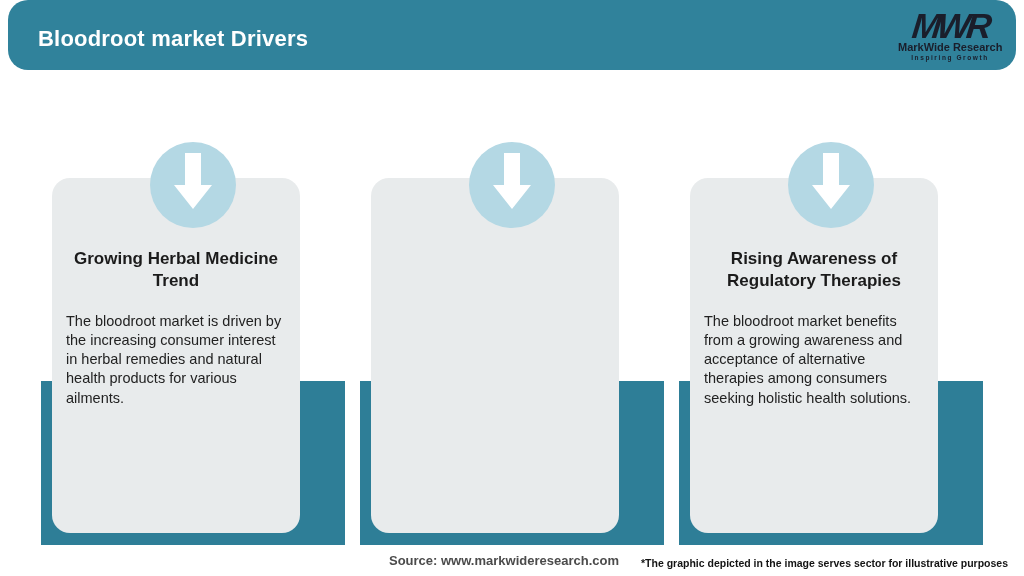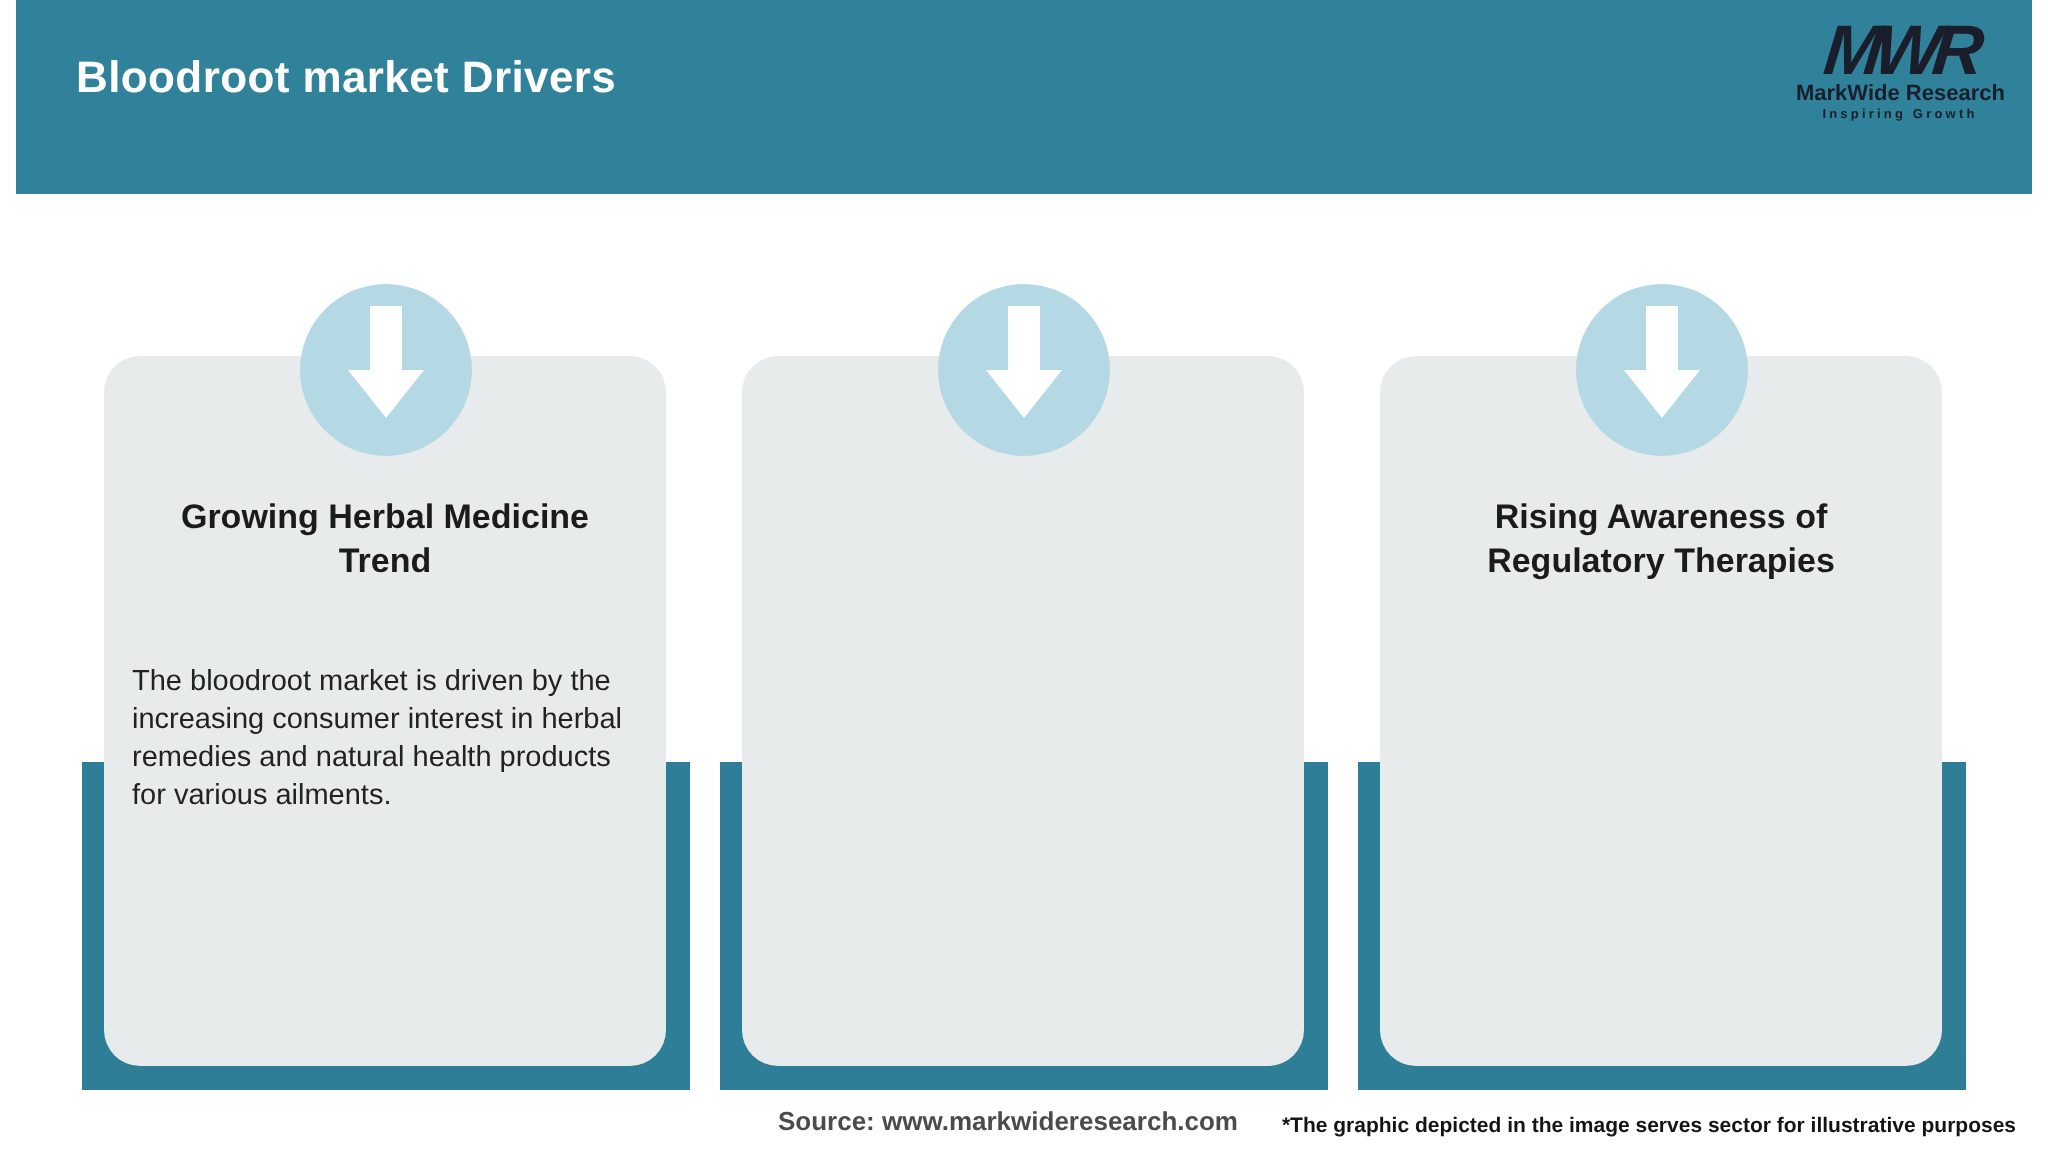--- a/index.html
+++ b/index.html
@@ -11,36 +11,36 @@
     --title_ink:#1B1B1B;
     --body_ink:#222222;
     --source_ink:#4B4B4B;
   }
   *{margin:0;padding:0;box-sizing:border-box;}
   html,body{background:#ffffff;}
   body{font-family:"Liberation Sans","DejaVu Sans",sans-serif;}
   .page{position:relative;width:1024px;height:576px;background:#ffffff;overflow:hidden;}
 
   
-  .header{position:absolute;left:8px;top:0;width:1008px;height:97px;background:var(--teal);}
+  .header{position:absolute;left:8px;top:0;width:1008px;height:70px;background:var(--teal);border-radius:20px;}
   .header-title{position:absolute;left:30px;top:26px;font-size:22px;font-weight:bold;color:#ffffff;letter-spacing:.2px;}
   .logo{position:absolute;top:8px;right:14px;width:104px;text-align:center;color:var(--logo_ink);}
   .logo-mark{font-size:35px;font-weight:900;font-style:italic;letter-spacing:-4px;line-height:1.0;transform:skewX(-6deg);color:var(--logo_ink);}
   .logo-name{font-size:11px;font-weight:800;margin-top:-2px;white-space:nowrap;color:var(--logo_ink);}
   .logo-tag{font-size:6.5px;font-weight:700;letter-spacing:1.6px;margin-top:1px;white-space:nowrap;color:var(--logo_ink);}
 
   
   .col{position:absolute;top:142px;width:304px;height:403px;}
   .col.c1{left:41px;} .col.c2{left:360px;} .col.c3{left:679px;}
   .band{position:absolute;left:0;top:239px;width:304px;height:164px;background:var(--band);}
-  .card{position:absolute;left:11px;top:36px;width:281px;height:355px;background:var(--card_bg);border-radius:18px;padding:70px 14px 0;}
+  .card{position:absolute;left:11px;top:36px;width:248px;height:355px;background:var(--card_bg);border-radius:18px;padding:70px 14px 0;}
   .circle{position:absolute;left:50%;top:0;width:86px;height:86px;margin-left:-43px;border-radius:50%;background:var(--circle);display:flex;align-items:flex-start;justify-content:center;}
   .circle svg{margin-top:11px;display:block;}
   .card-title{font-size:17px;font-weight:bold;line-height:1.28;text-align:center;color:var(--title_ink);white-space:pre-line;}
-  .card-body{margin-top:40px;font-size:14.5px;line-height:1.33;color:var(--body_ink);text-align:left;}
+  .card-body{margin-top:20px;font-size:14.5px;line-height:1.33;color:var(--body_ink);text-align:left;}
 
   
   .source{position:absolute;left:0;top:553px;width:1024px;text-align:center;font-size:13px;font-weight:bold;color:var(--source_ink);transform:translateX(-8px);}
   .disclaimer{position:absolute;right:16px;top:557px;font-size:10.5px;font-weight:600;color:#141414;}
 </style>
 </head>
 <body>
 
 <div class="page">
 
@@ -76,20 +76,21 @@
         <path d="M11 0 h16 v32 h11 L19 56 0 32 h11 z" fill="#ffffff"></path>
       </svg>
     </div>
   </div>
 
   <div class="col c3">
     <div class="band"></div>
     <div class="card">
       <div class="card-title">Rising Awareness of
 Regulatory Therapies</div>
+      <div class="card-body">The bloodroot market benefits from a growing awareness and acceptance of alternative therapies among consumers seeking holistic health solutions.</div>
     </div>
     <div class="circle">
       <svg width="38" height="58" viewBox="0 0 38 58" aria-hidden="true">
         <path d="M11 0 h16 v32 h11 L19 56 0 32 h11 z" fill="#ffffff"></path>
       </svg>
     </div>
   </div>
 
   <div class="source">Source: www.markwideresearch.com</div>
   <div class="disclaimer">*The graphic depicted in the image serves sector for illustrative purposes</div>

